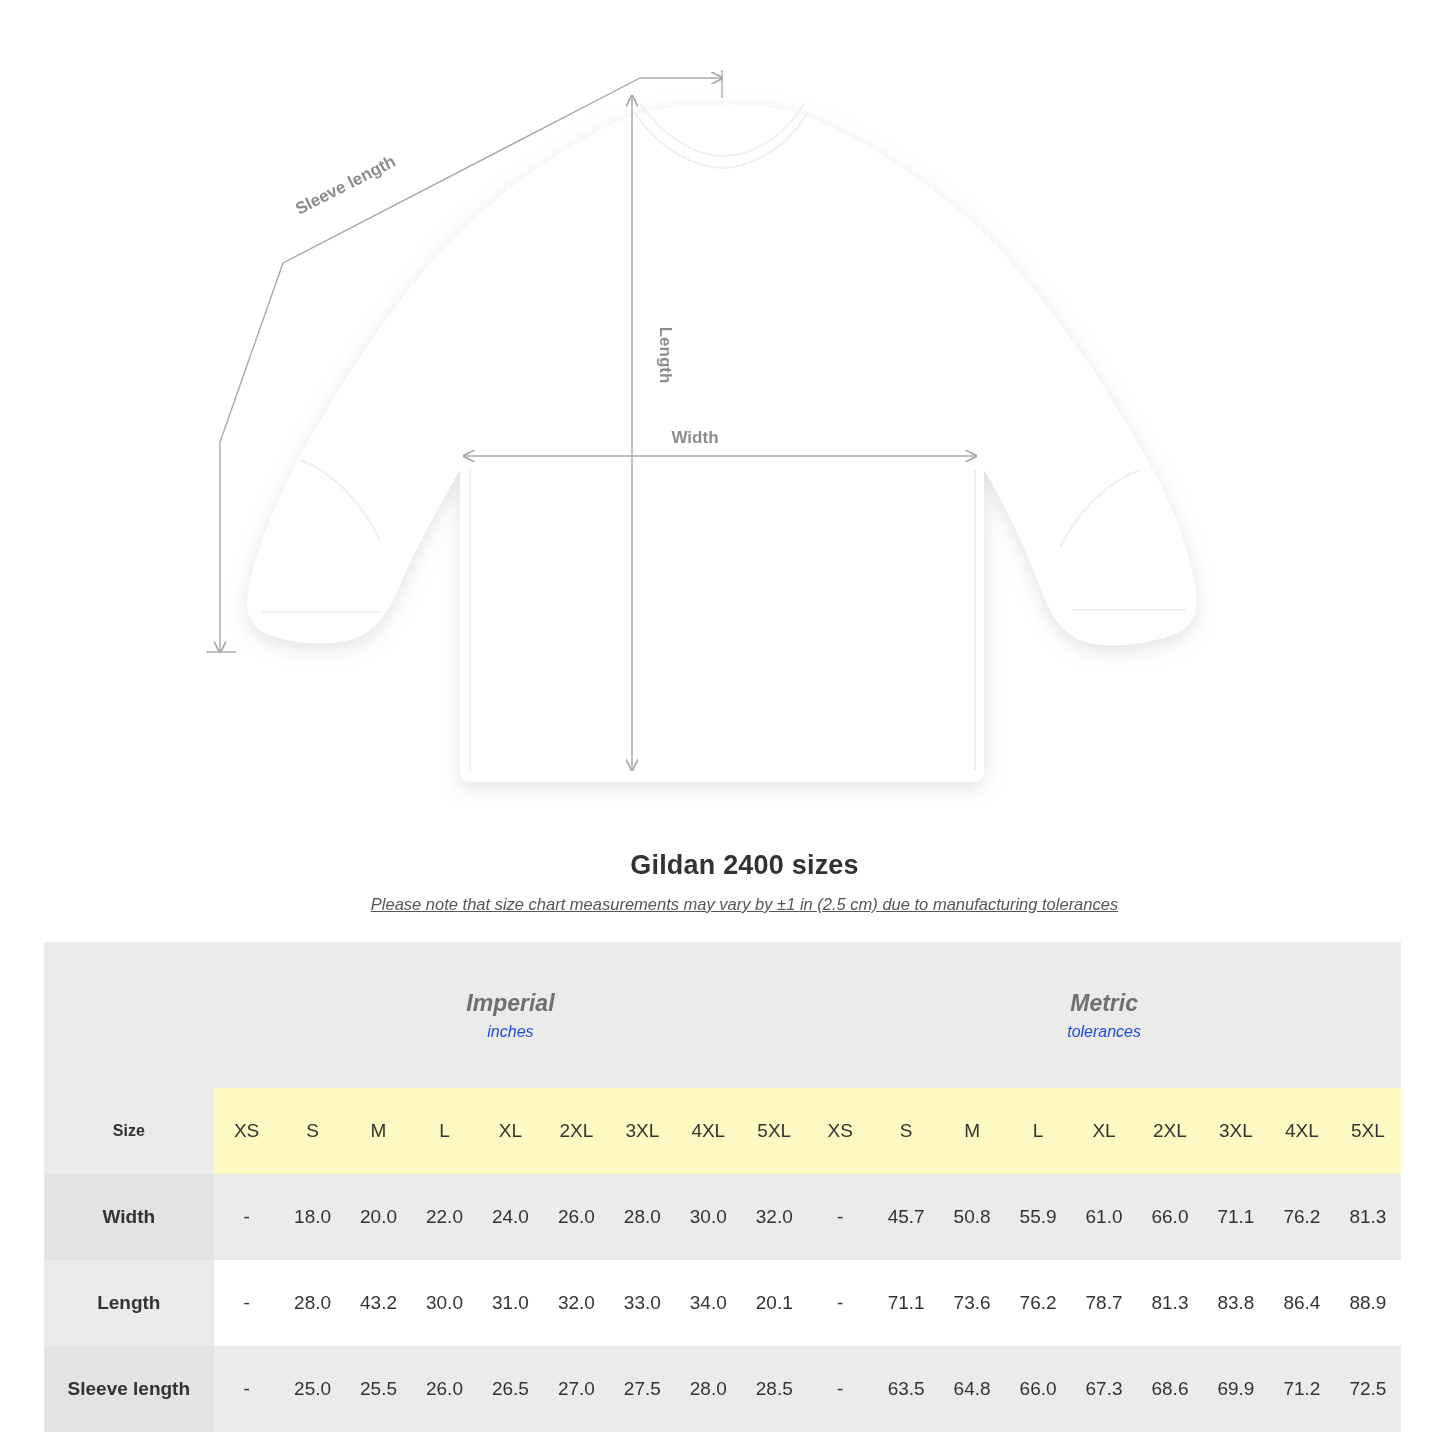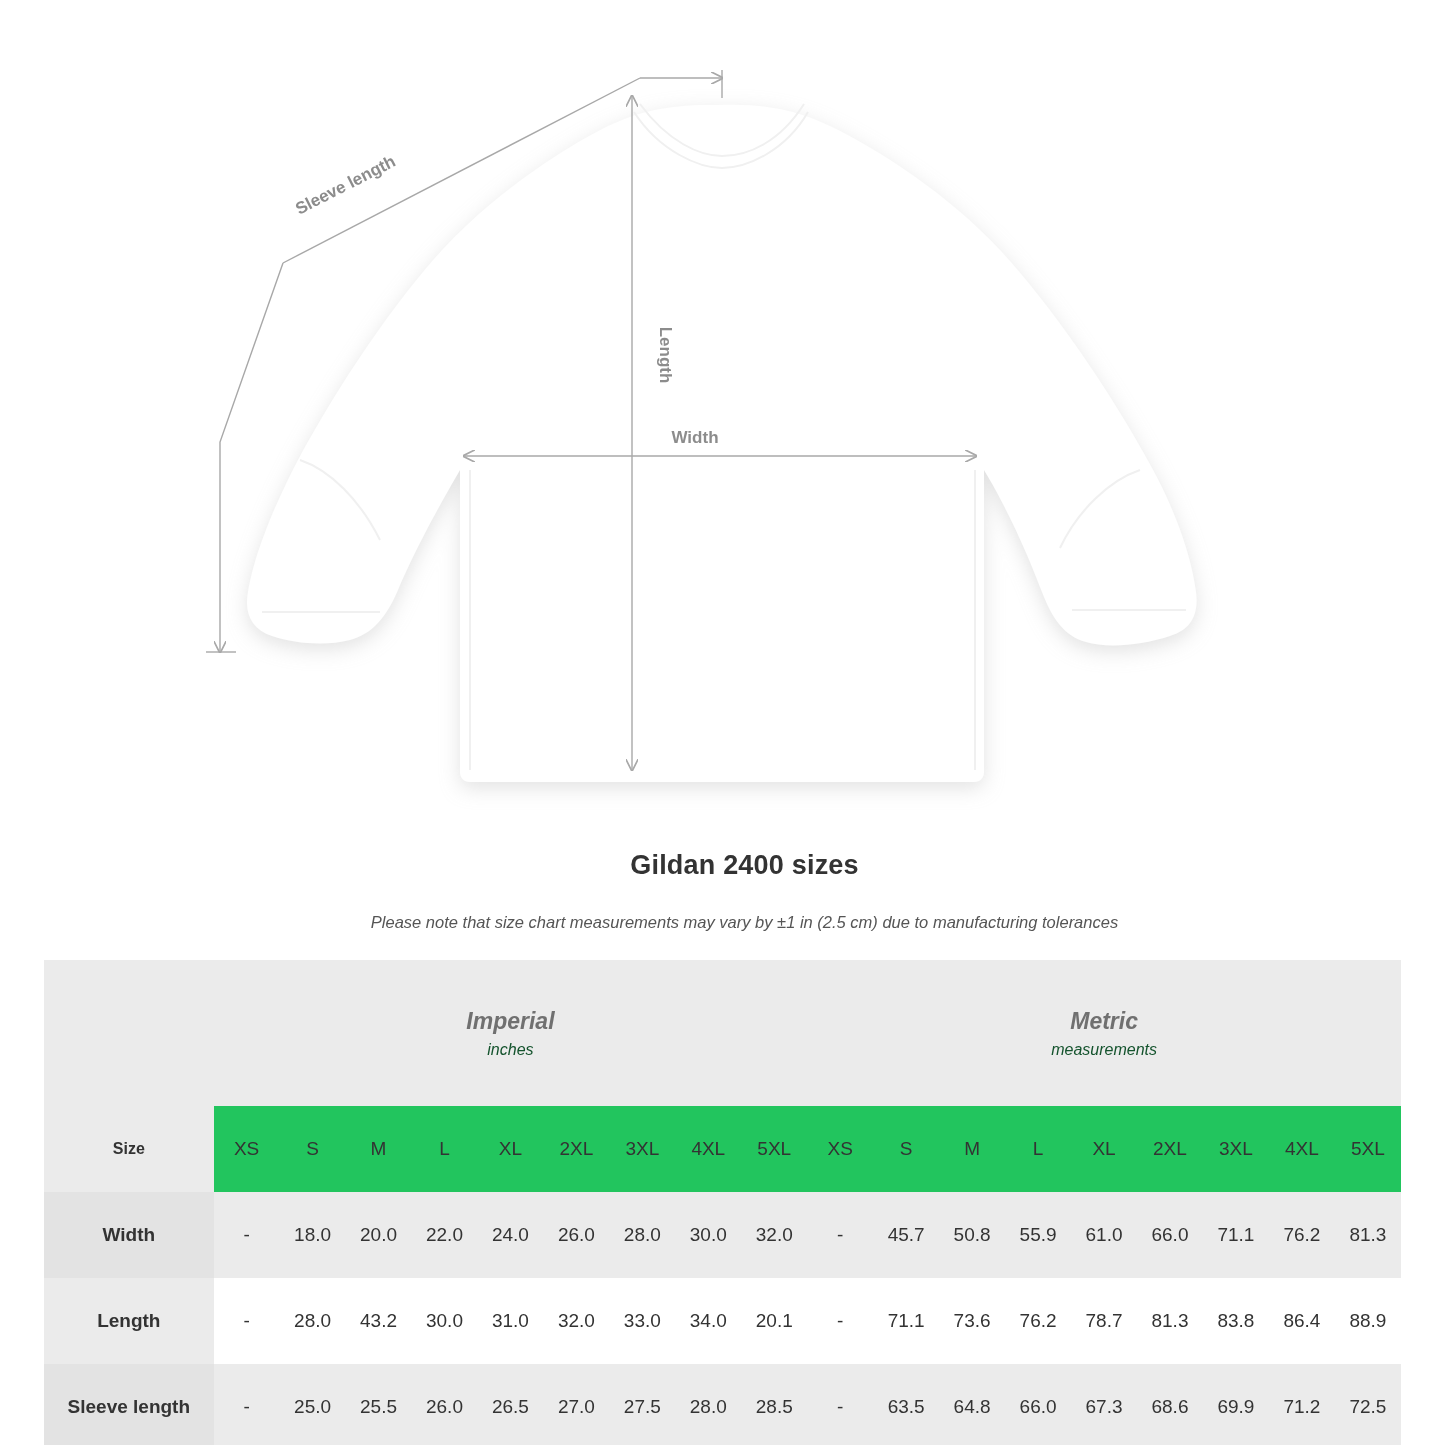--- a/index.html
+++ b/index.html
@@ -31,24 +31,25 @@
     margin-top: 30px;
     padding-left: 44px;
   }
   .chart-title {
     font-size: 27px;
     font-weight: bold;
     color: #333333;
     letter-spacing: 0.2px;
   }
   .chart-note {
-    margin-top: 32px;
+    margin-top: 14px;
     font-size: 16.5px;
     font-style: italic;
     color: #555555;
+    text-decoration: underline;
   }
 
   
   .table-wrap {
     margin: 28px 44px 0 44px;
     width: 1357px;
   }
   table.size-table {
     border-collapse: collapse;
     width: 100%;
@@ -70,27 +71,27 @@
   .unit-name {
     font-size: 23px;
     font-style: italic;
     font-weight: bold;
     color: #707070;
     line-height: 1.25;
   }
   .unit-sub {
     font-size: 16px;
     font-style: italic;
-    color: #14532d;
+    color: #1d4ed8;
     margin-top: 5px;
   }
 
   
   .head-row td {
-    background: #22c55e;
+    background: #fef9c3;
     height: 84px;
     font-size: 19px;
     font-weight: bold;
     color: #333333;
   }
   .head-row td.rowlabel {
     background: #ebebeb;
     font-size: 16px;
     font-weight: bold;
   }
@@ -219,21 +220,21 @@
     </colgroup>
     <tbody>
       <tr class="unit-row">
         <td></td>
         <td colspan="9">
           <div class="unit-name">Imperial</div>
           <div class="unit-sub">inches</div>
         </td>
         <td colspan="9">
           <div class="unit-name">Metric</div>
-          <div class="unit-sub">measurements</div>
+          <div class="unit-sub">tolerances</div>
         </td>
       </tr>
 
       <tr class="head-row">
         <td class="rowlabel">Size</td>
         <td>XS</td>
         <td>S</td>
         <td>M</td>
         <td>L</td>
         <td>XL</td>

